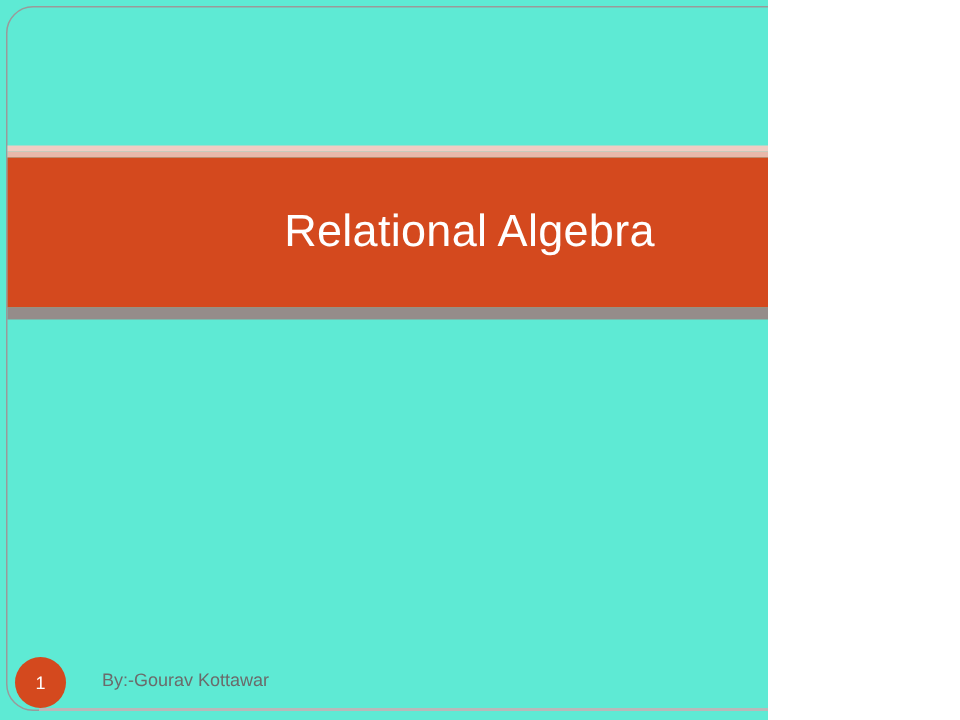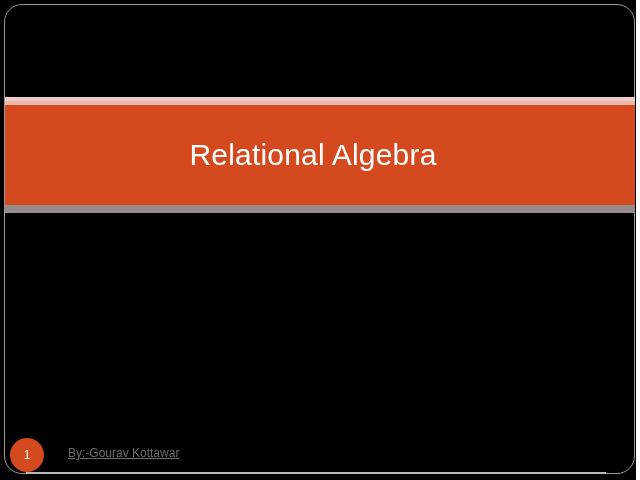--- a/index.html
+++ b/index.html
@@ -3,23 +3,23 @@
 <meta charset="utf-8">
 <style>
   html, body {
     margin: 0;
     padding: 0;
     background: #ffffff;
   }
 
   #slide {
     position: relative;
-    width: 636px;
+    width: 512px;
     height: 480px;
-    background: #000000;
+    background: #5eead4;
     overflow: hidden;
     font-family: "Liberation Sans", sans-serif;
   }
 
   
   #slide-frame {
     position: absolute;
     left: 4px;
     top: 4px;
     width: 631px;
@@ -137,21 +137,20 @@
     line-height: 1;
   }
 
   #footer-author {
     position: absolute;
     left: 68px;
     top: 10px;
     color: #6b6b6b;
     font-size: 12px;
     white-space: nowrap;
-    text-decoration: underline;
   }
 </style>
 </head>
 <body>
 
 <div id="slide">
 
   <div id="slide-frame"></div>
 
   <div id="title-banner">

